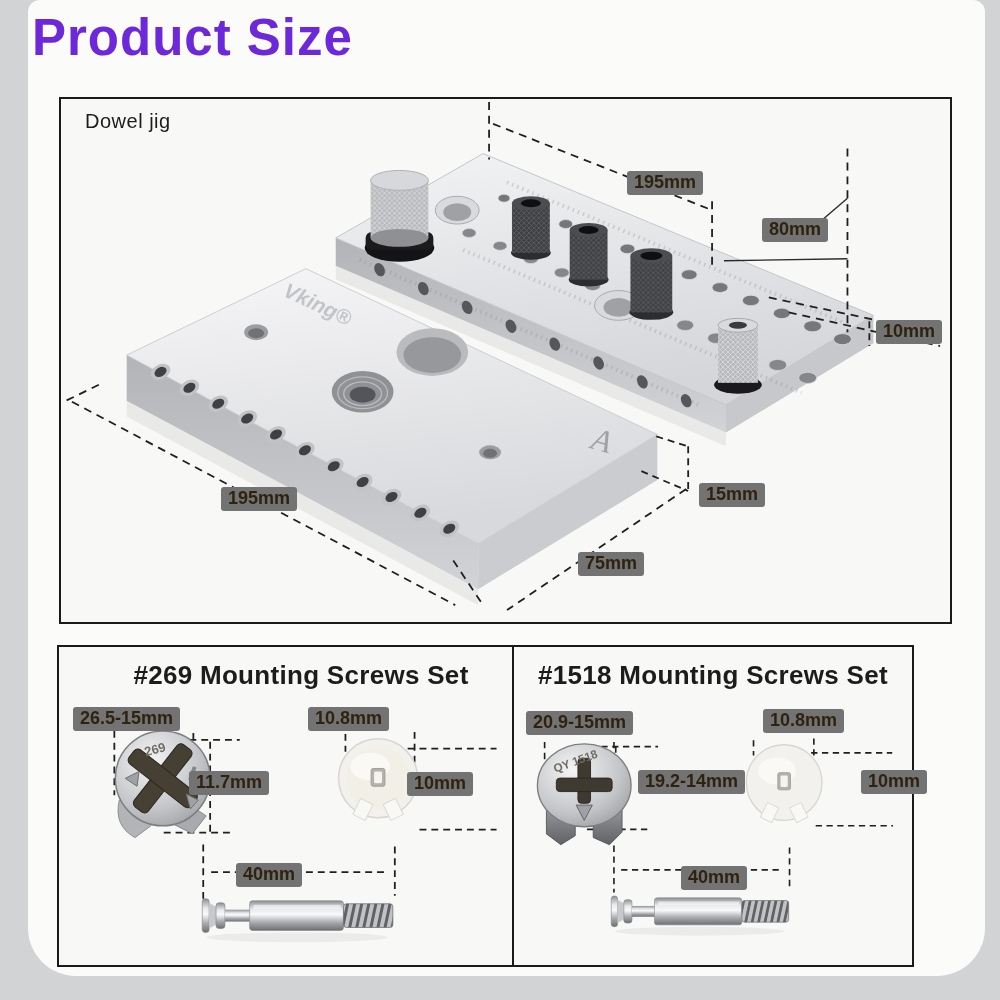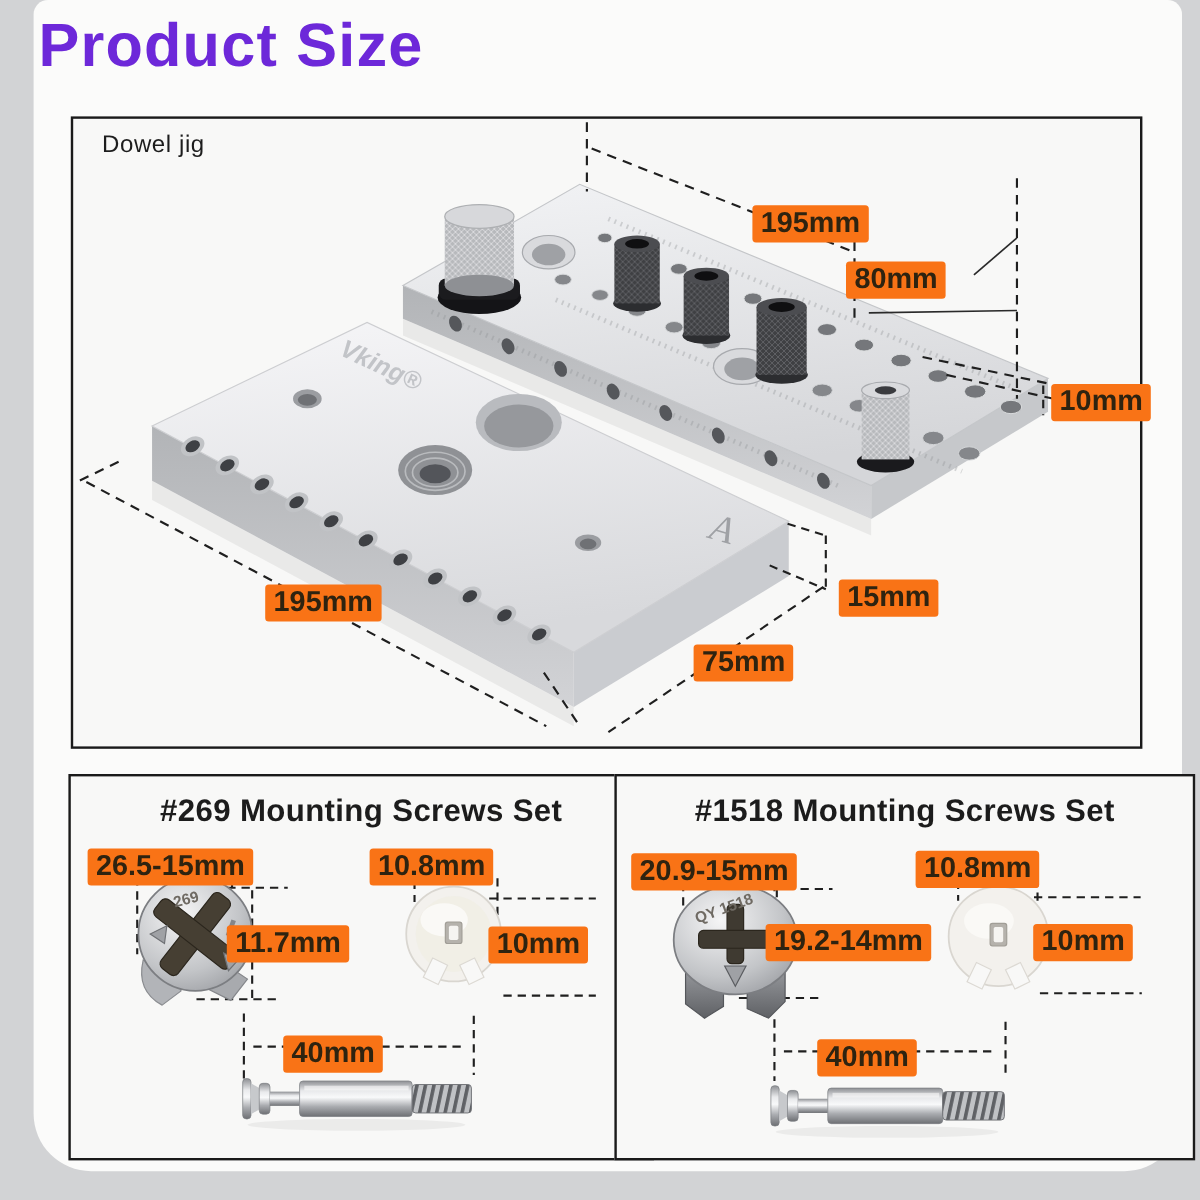--- a/index.html
+++ b/index.html
@@ -14,33 +14,33 @@
   }
   .page-title{
     position:absolute;top:8px;left:0;width:100%;text-align:left;
     font-size:51px;font-weight:700;color:#6d28d9;letter-spacing:1px;margin-left:32px;
   }
   .panel{
     position:absolute;background:#f8f8f7;border:2px solid #1a1a1a;box-sizing:border-box;
   }
   #jig-box{left:59px;top:97px;width:893px;height:527px;}
   #set-box-269{left:57px;top:645px;width:488px;height:322px;}
-  #set-box-1518{left:512px;top:645px;width:484px;height:322px;}
+  #set-box-1518{left:512px;top:645px;width:402px;height:322px;}
   .panel svg{position:absolute;left:0;top:0;width:100%;height:100%;display:block;}
   .jig-label{
     position:absolute;left:24px;top:11px;font-size:20px;font-weight:500;
     color:#1d1d1d;letter-spacing:.5px;z-index:4;
   }
   .set-title{
     position:absolute;top:13px;left:0;width:100%;text-align:center;
     font-size:26px;font-weight:700;color:#1c1c1c;z-index:4;letter-spacing:.3px;
   }
   .dim-label{
-    position:absolute;background:#f97316;color:#2e2310;
-    font-size:24px;font-weight:700;line-height:1.08;
+    position:absolute;background:#737373;color:#2e2310;
+    font-size:18px;font-weight:700;line-height:1.08;
     padding:2px 7px 3px;border-radius:3px;white-space:nowrap;z-index:5;
   }
   .dash{stroke:#1f1f1f;stroke-width:1.8;fill:none;stroke-dasharray:8 6;}
   .dash2{stroke:#1f1f1f;stroke-width:1.8;fill:none;stroke-dasharray:7 5;}
   .solid{stroke:#2a2a2a;stroke-width:1.4;fill:none;}
   .speck{stroke:#8f9195;stroke-width:4;stroke-dasharray:1.5 4;opacity:.35;fill:none;}
   .engrave{fill:#9fa1a5;font-family:"Liberation Serif",serif;font-style:italic;}
 </style>
 </head>
 <body>
@@ -255,24 +255,24 @@
       <path class="dash" d="M38,288 L5,304"></path>
       <path class="dash" d="M394,465 L424,510"></path>
       <path class="dash2" d="M598,340 L630,350"></path>
       <path class="dash2" d="M630,350 V395"></path>
       <path class="dash2" d="M583,375 L630,395"></path>
       <path class="dash" d="M628,393 L448,515"></path>
     </g>
   </svg>
 
   <span class="dim-label" style="left:566px;top:72px">195mm</span>
-  <span class="dim-label" style="left:644px;top:119px">80mm</span>
+  <span class="dim-label" style="left:701px;top:119px">80mm</span>
   <span class="dim-label" style="left:815px;top:221px">10mm</span>
   <span class="dim-label" style="left:638px;top:384px">15mm</span>
-  <span class="dim-label" style="left:517px;top:438px">75mm</span>
+  <span class="dim-label" style="left:517px;top:453px">75mm</span>
   <span class="dim-label" style="left:160px;top:388px">195mm</span>
 </div>
 
 <div id="set-box-269" class="panel">
   <div class="set-title">#269 Mounting Screws Set</div>
 
   <svg viewBox="0 0 440 322">
     <g>
       <path class="dash2" d="M31,85 V150"></path>
       <path class="dash2" d="M111,87 V106"></path>

